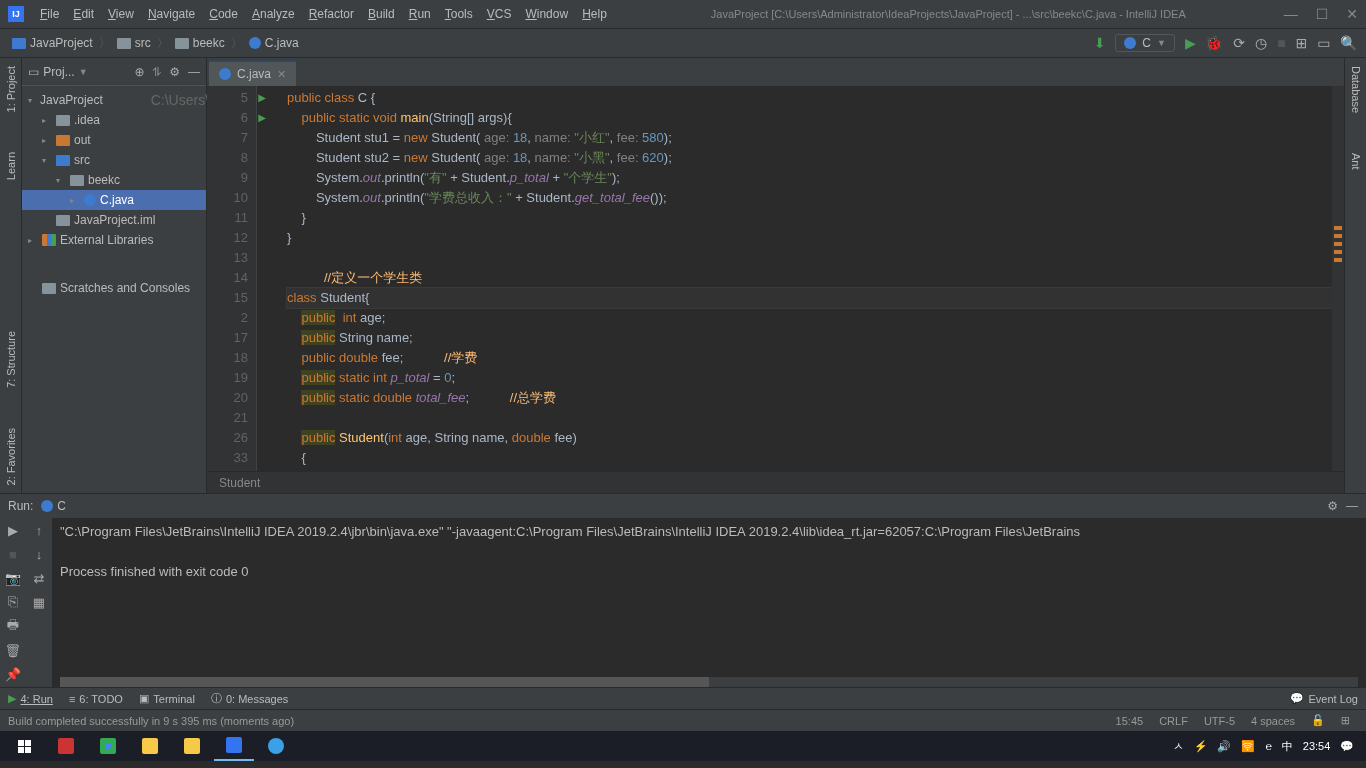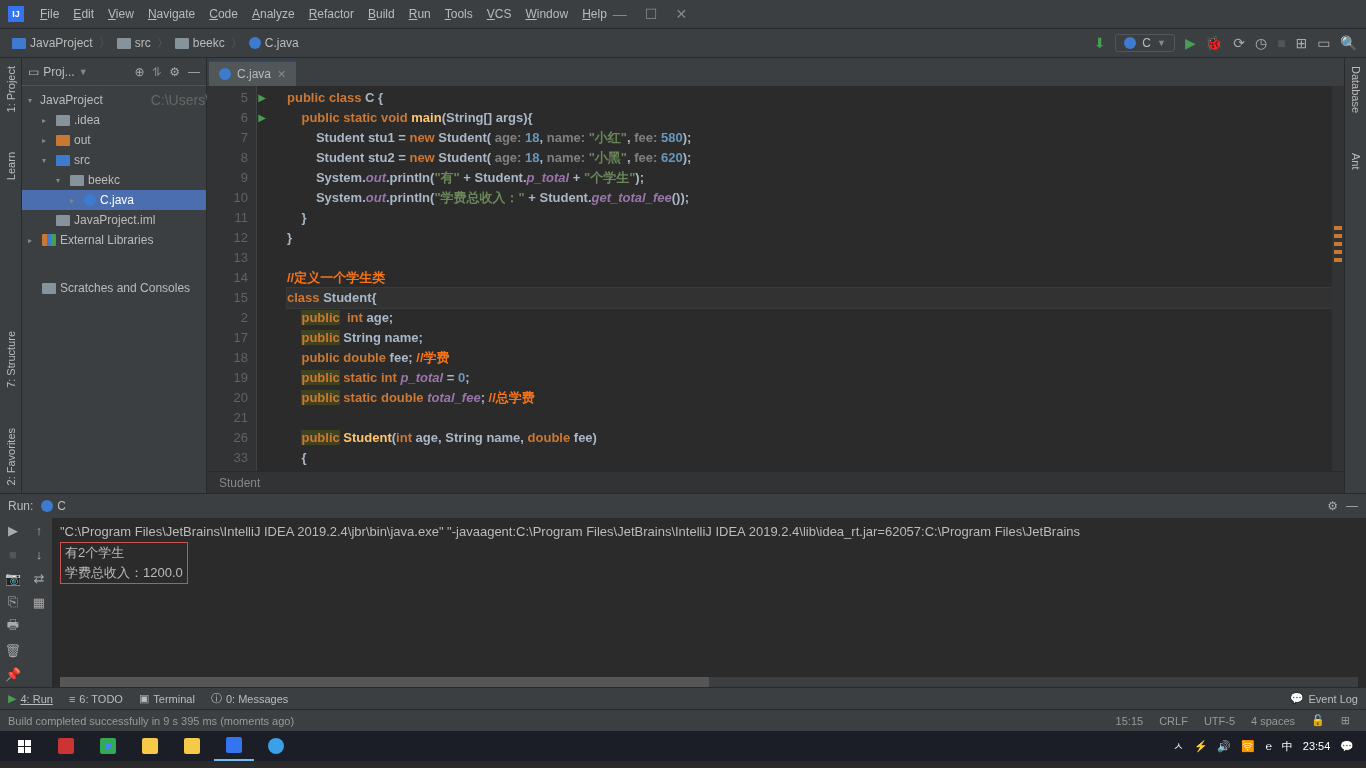--- a/index.html
+++ b/index.html
@@ -63,28 +63,28 @@
 .tabs { height: 28px; background: #3c3f41; display: flex; align-items: flex-end; padding-left: 2px; }
 .etab { height: 26px; background: #4e5254; padding: 0 10px; display: flex; align-items: center; gap: 6px; font-size: 12px; border-top: 2px solid transparent; cursor: pointer; }
 .etab.act { background: #515658; border-top: 2px solid #36465a; }
 .etab .cls { color: #888; cursor: pointer; font-size: 11px; }
 .etab .jico { width: 12px; height: 12px; background: #3d7bce; border-radius: 50%; display: inline-block; }
 
 .edbody { flex: 1; display: flex; font-family: "JetBrains Mono", Consolas, monospace; font-size: 13px; overflow: hidden; position: relative; }
 .gutter { width: 50px; background: #313335; color: #606366; text-align: right; padding: 2px 8px 2px 0; line-height: 20px; user-select: none; border-right: 1px solid #404243; }
 .gutter .gl { height: 20px; position: relative; }
 .gutter .runico { position: absolute; right: -18px; color: #499c54; font-size: 10px; }
-.code { flex: 1; padding: 2px 0 2px 30px; line-height: 20px; white-space: pre; color: #a9b7c6; position: relative; font-weight: bold; }
+.code { flex: 1; padding: 2px 0 2px 30px; line-height: 20px; white-space: pre; color: #a9b7c6; position: relative; }
 .code .line { height: 20px; }
 .code .line.cur { background: #323232; outline: 1px solid #3a3a3a; }
 .kw { color: #cc7832; }
 .str { color: #6a8759; }
 .num { color: #6897bb; }
 .fn { color: #ffc66d; }
-.com { color: #f97316; }
+.com { color: #fdba74; margin-left: 37px; }
 .fld { color: #9876aa; font-style: italic; }
 .param { color: #808080; }
 .hlkw { background: #40421f; color: #cc7832; }
 
 .errstrip { width: 12px; background: #313335; position: relative; }
 .errstrip .mk { position: absolute; right: 2px; width: 8px; height: 4px; background: #c97832; }
 
 .breadc { height: 22px; background: #313335; padding: 0 12px; display: flex; align-items: center; font-size: 12px; color: #888; border-top: 1px solid #282a2c; }
 
 
@@ -129,20 +129,21 @@
       <span><u>C</u>ode</span>
       <span><u>A</u>nalyze</span>
       <span><u>R</u>efactor</span>
       <span><u>B</u>uild</span>
       <span><u>R</u>un</span>
       <span><u>T</u>ools</span>
       <span><u>V</u>CS</span>
       <span><u>W</u>indow</span>
       <span><u>H</u>elp</span>
     </div>
+  <div class="title">JavaProject [C:\Users\Administrator\IdeaProjects\JavaProject] - ...\src\beekc\C.java - IntelliJ IDEA</div>
   <div class="winbtns">
     <span>—</span>
     <span>☐</span>
     <span>✕</span>
   </div>
 </div>
 
 <div class="navbar">
   <div id="crumbs" style="display:flex;align-items:center;">
       <div class="crumb">
@@ -320,25 +321,22 @@
       <div class="btn">⎘</div>
       <div class="btn">▦</div>
       <div class="btn">🖶</div>
       <div class="btn"></div>
       <div class="btn">🗑</div>
       <div class="btn"></div>
       <div class="btn">📌</div>
     </div>
     <div class="console">
       <div style="white-space:nowrap;overflow:hidden">"C:\Program Files\JetBrains\IntelliJ IDEA 2019.2.4\jbr\bin\java.exe" "-javaagent:C:\Program Files\JetBrains\IntelliJ IDEA 2019.2.4\lib\idea_rt.jar=62057:C:\Program Files\JetBrains</div>
-      <div class="outbox">
-        <div>有2个学生</div>
-        <div>学费总收入：1200.0</div>
-      </div>
       <div style="height:20px"></div>
+      <div>Process finished with exit code 0</div>
       <div class="scrollbar">
           <div class="thumb"></div>
         </div>
     </div>
   </div>
 </div>
 
 <div class="btabs">
   <span class="bt">
       <span style="color:#499c54">▶</span> 
@@ -347,21 +345,21 @@
   <span class="bt">≡ <span>6: TODO</span></span>
   <span class="bt">▣ <span>Terminal</span></span>
   <span class="bt">ⓘ <span>0: Messages</span></span>
   <span class="spacer"></span>
   <span class="bt">💬 <span>Event Log</span></span>
 </div>
 
 <div class="status">
   <span>Build completed successfully in 9 s 395 ms (moments ago)</span>
   <span class="spacer"></span>
-  <span class="cell">15:15</span>
+  <span class="cell">15:45</span>
   <span class="cell">CRLF</span>
   <span class="cell">UTF-5</span>
   <span class="cell">4 spaces</span>
   <span class="cell">🔓</span>
   <span class="cell">⊞</span>
 </div>
 
 <div class="taskbar">
   <div class="tbtn">
       <span style="display:inline-grid;grid-template-columns:6px 6px;grid-template-rows:6px 6px;gap:1px">

